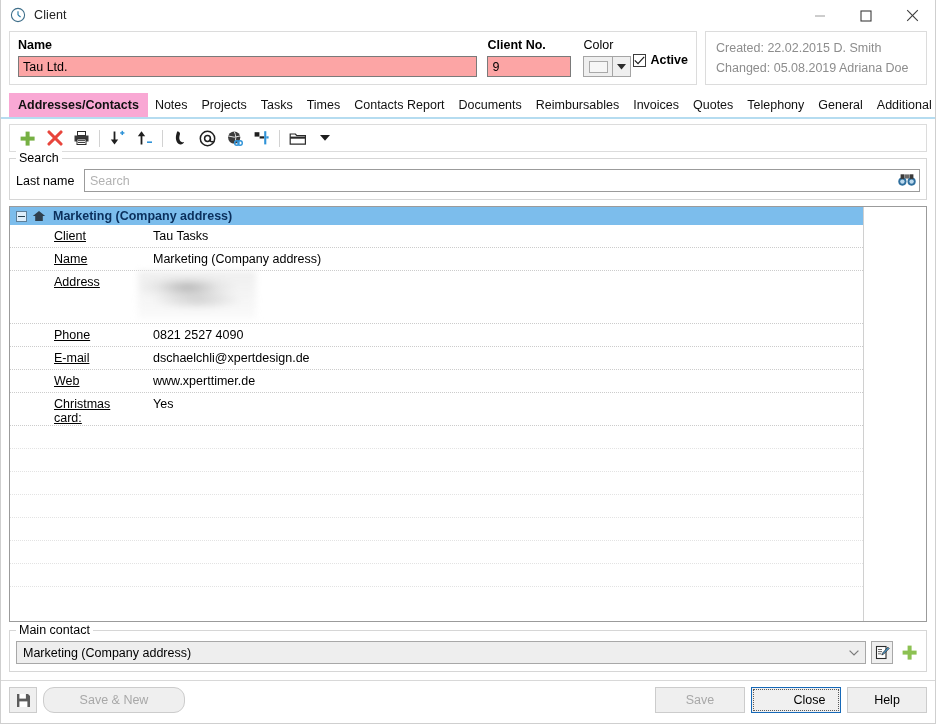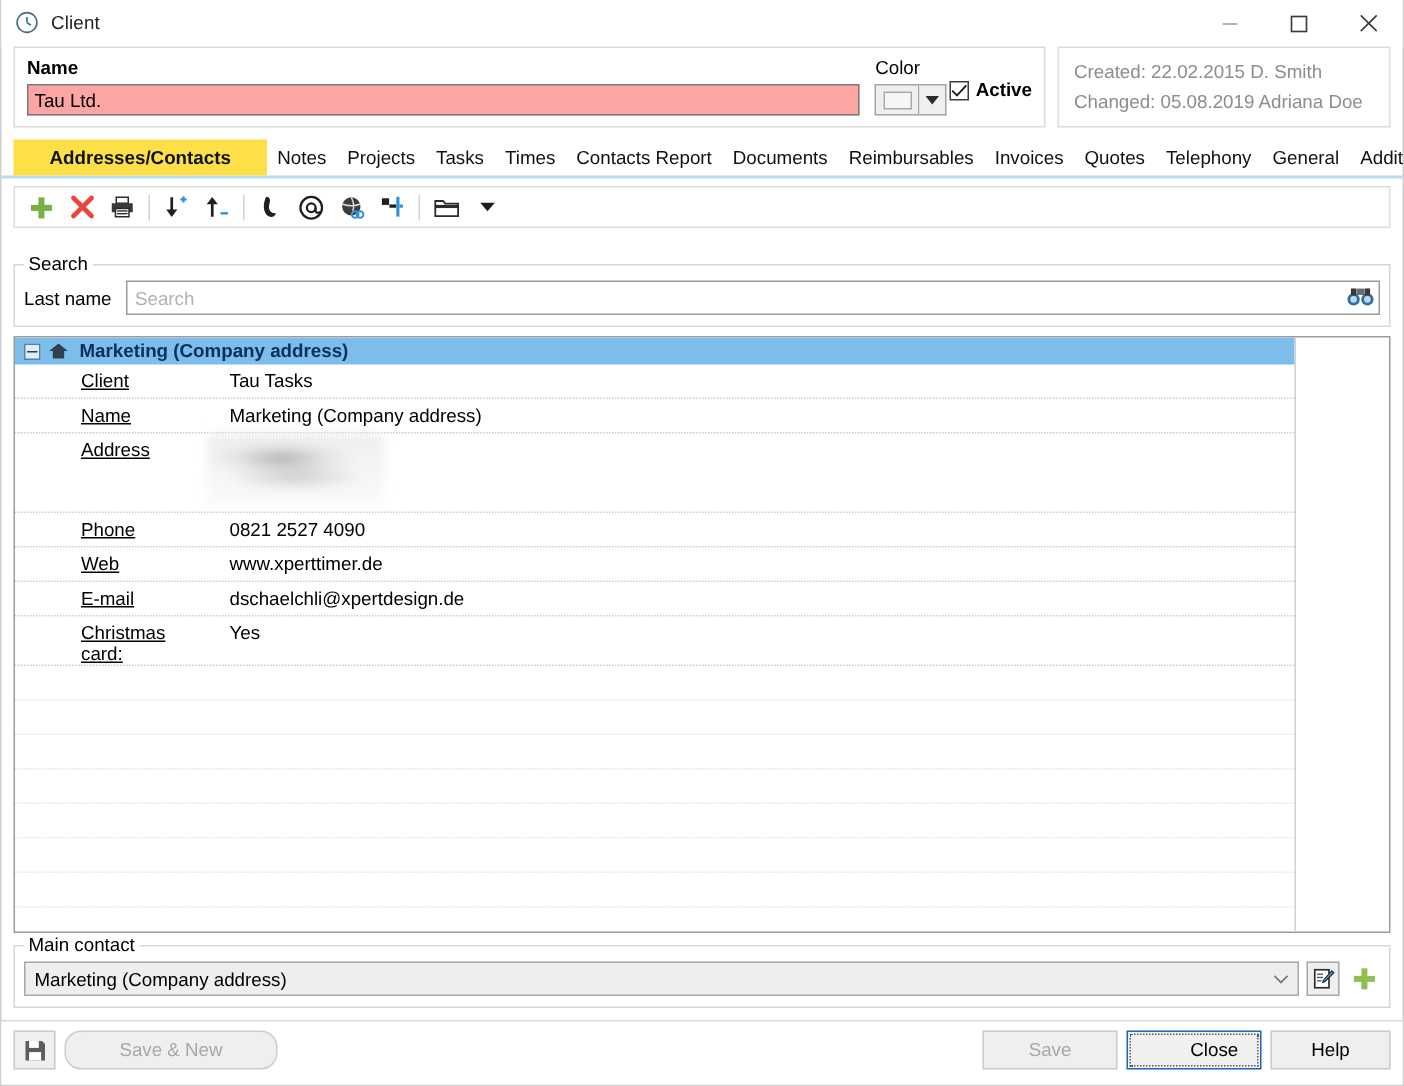--- a/index.html
+++ b/index.html
@@ -157,23 +157,23 @@
     position: relative;
   }
   .tab {
     display: flex; align-items: center;
     padding: 0 7px;
     font-size: 12.5px;
     color: #111;
     white-space: nowrap;
   }
   .tab.active {
-    background: #fde047;
+    background: #f9a8d4;
     font-weight: bold;
-    padding: 0 24px;
+    padding: 0 9px;
   }
 
   
   .toolbar-wrap { padding: 5px 8px 0 8px; }
   .toolbar {
     height: 28px;
     border: 1px solid #dcdcdc;
     background: #ffffff;
     display: flex;
     align-items: center;
@@ -185,21 +185,21 @@
     display: flex; align-items: center; justify-content: center;
   }
   .tsep {
     width: 1px; height: 17px;
     background: #d2d2d2;
     margin: 0 4px;
   }
   .tbtn svg { display: block; }
 
   
-  .search-wrap { padding: 6px 8px 0 8px; margin-top: 18px; }
+  .search-wrap { padding: 6px 8px 0 8px; }
   .gbox {
     border: 1px solid #d6d6d6;
     position: relative;
     padding: 10px 6px 7px 6px;
   }
   .gbox > .glegend {
     position: absolute;
     top: -8px; left: 6px;
     background: #ffffff;
     padding: 0 3px;
@@ -414,20 +414,24 @@
   </div>
 
   <div class="header-wrap">
     <div class="hgroup main">
 
       <div class="field f-name">
         <span class="field-label">Name</span>
         <input class="txtinput" value="Tau Ltd." style="">
       </div>
 
+      <div class="field f-clientno">
+        <span class="field-label">Client No.</span>
+        <input class="txtinput" value="9" style="">
+      </div>
 
       <div class="field f-color">
         <span class="field-label normal">Color</span>
         <div class="color-row">
           <div class="color-swatch">
               <i></i>
             </div>
           <div class="color-arrow">
             <svg width="9" height="6" viewBox="0 0 9 6">
                 <polygon points="0,0 9,0 4.5,5.6" fill="#2b2b2b"></polygon>
@@ -623,27 +627,27 @@
           <span class="blurbox"></span>
         </div>
       </div>
 
       <div class="drow">
         <div class="k"><span>Phone</span></div>
         <div class="v">0821 2527 4090</div>
       </div>
 
       <div class="drow">
+        <div class="k"><span>E-mail</span></div>
+        <div class="v">dschaelchli@xpertdesign.de</div>
+      </div>
+
+      <div class="drow">
         <div class="k"><span>Web</span></div>
         <div class="v">www.xperttimer.de</div>
-      </div>
-
-      <div class="drow">
-        <div class="k"><span>E-mail</span></div>
-        <div class="v">dschaelchli@xpertdesign.de</div>
       </div>
 
       <div class="drow">
         <div class="k"><span>Christmas card:</span></div>
         <div class="v">Yes</div>
       </div>
 
       <div class="filler-rows">
         <div class="filler-row"></div>
         <div class="filler-row"></div>

